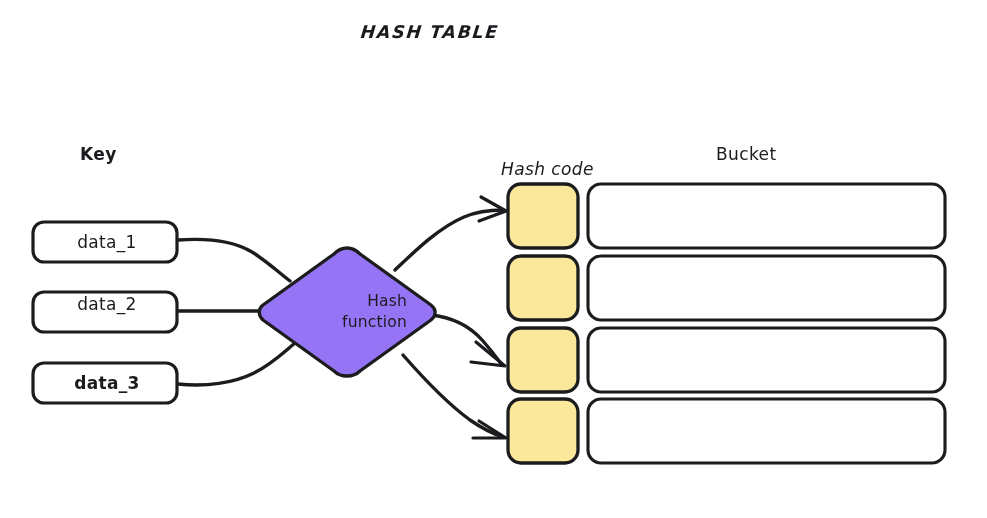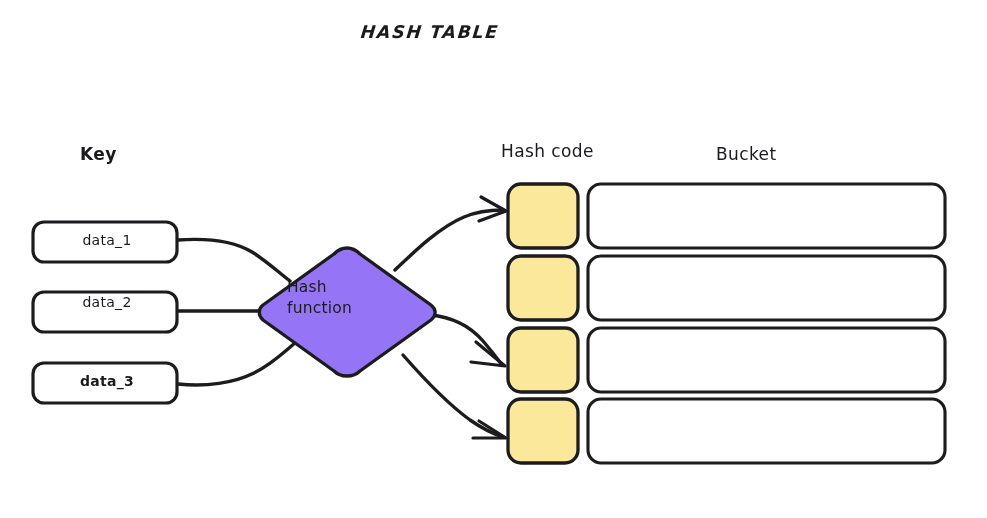--- a/index.html
+++ b/index.html
@@ -42,39 +42,39 @@
     letter-spacing: 1.6px;
     transform: skewX(-6deg);
   }
 
   .col-header {
     font-size: 17px;
     font-weight: 400;
     letter-spacing: 0.4px;
   }
   #header-key      { left: 80px;  top: 144px; font-weight: bold; }
-  #header-hashcode { left: 501px; top: 141px; }
+  #header-hashcode { left: 501px; top: 159px; font-style: italic; }
   #header-bucket   { left: 716px; top: 144px; }
 
   .key-label {
-    font-size: 14px;
+    font-size: 17px;
     width: 148px;
     left: 33px;
     text-align: center;
     letter-spacing: 0.3px;
   }
   .key-label.r0 { top: 232px; }
   .key-label.r1 { top: 294px; }
   .key-label.r2 { top: 373px; font-weight: bold; }
 
   #hash-fn-label {
     left: 287px;
-    top: 277px;
+    top: 291px;
     width: 120px;
-    text-align: left;
+    text-align: right;
     font-size: 15.5px;
     line-height: 21px;
     letter-spacing: 0.2px;
   }
 </style>
 </head>
 <body>
 
 <svg id="canvas" viewBox="0 0 987 518">
   <defs>

